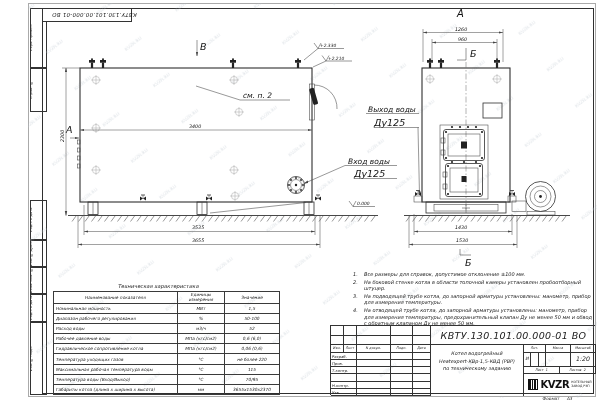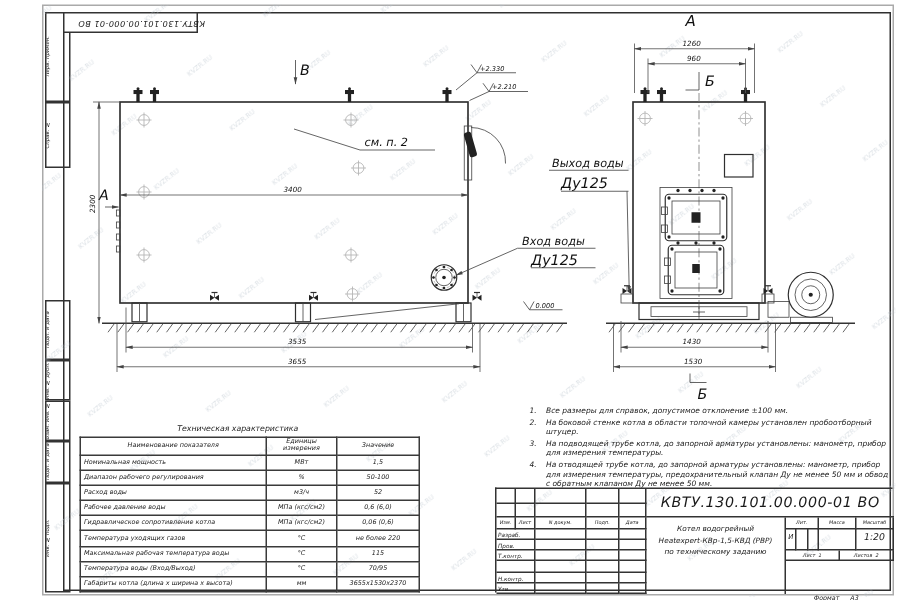--- a/index.html
+++ b/index.html
@@ -505,20 +505,28 @@
       <div class="g rowC">
         <div>
           <span>Лист</span>&nbsp;
           <span>1</span>
         </div>
         <div>
           <span>Листов</span>&nbsp;
           <span>2</span>
         </div>
       </div>
+      <div class="g rowD">
+        <span class="lgicon"></span>
+        <span class="lgtext">KVZR</span>
+        <span class="lgco">
+          <div>КОТЕЛЬНЫЙ</div>
+          <div>ЗАВОД РЭП</div>
+        </span>
+      </div>
     </div>
   </div>
 
   <div class="abs format">
     <span>Формат</span>
     <span>А3</span>
   </div>
 
 </div>
 

